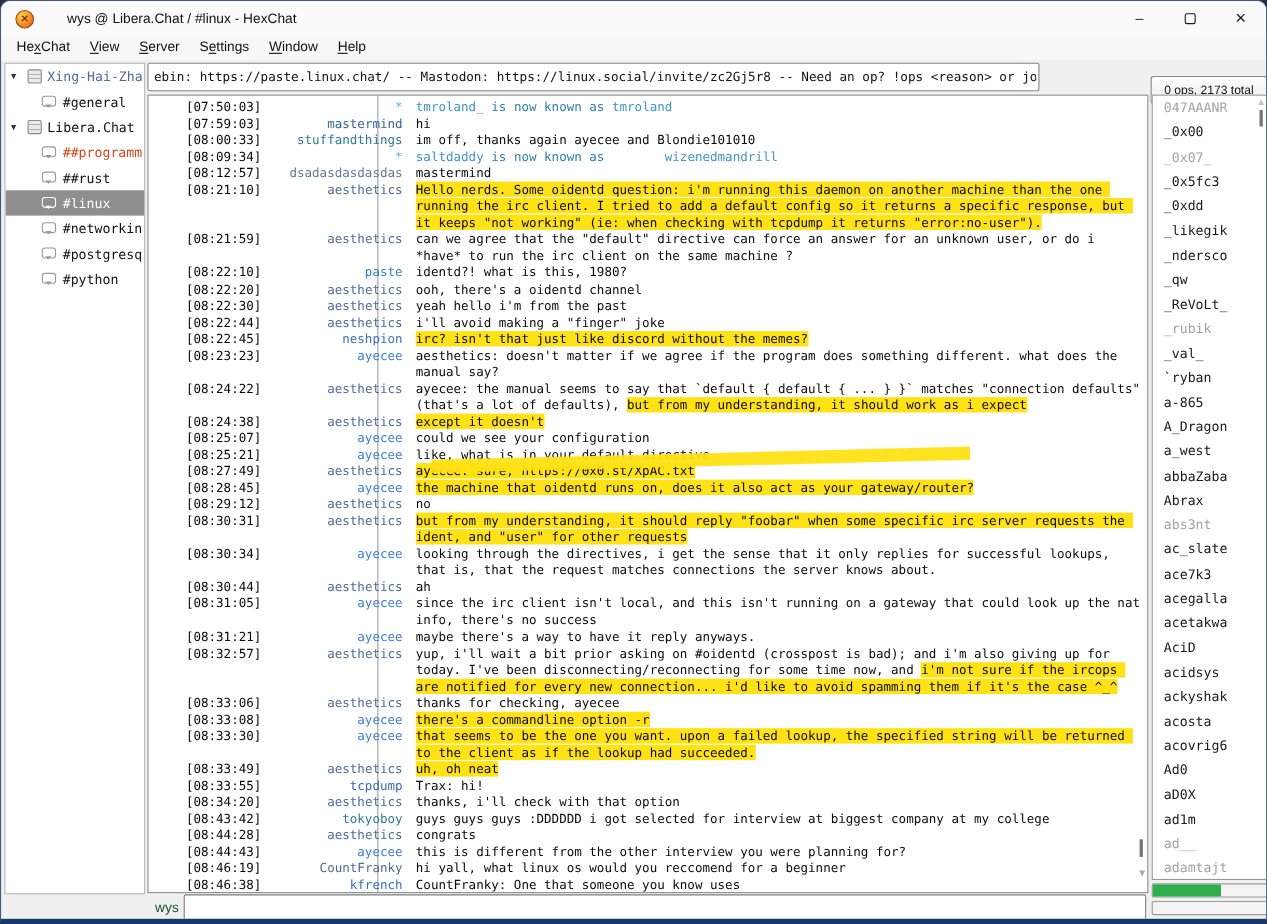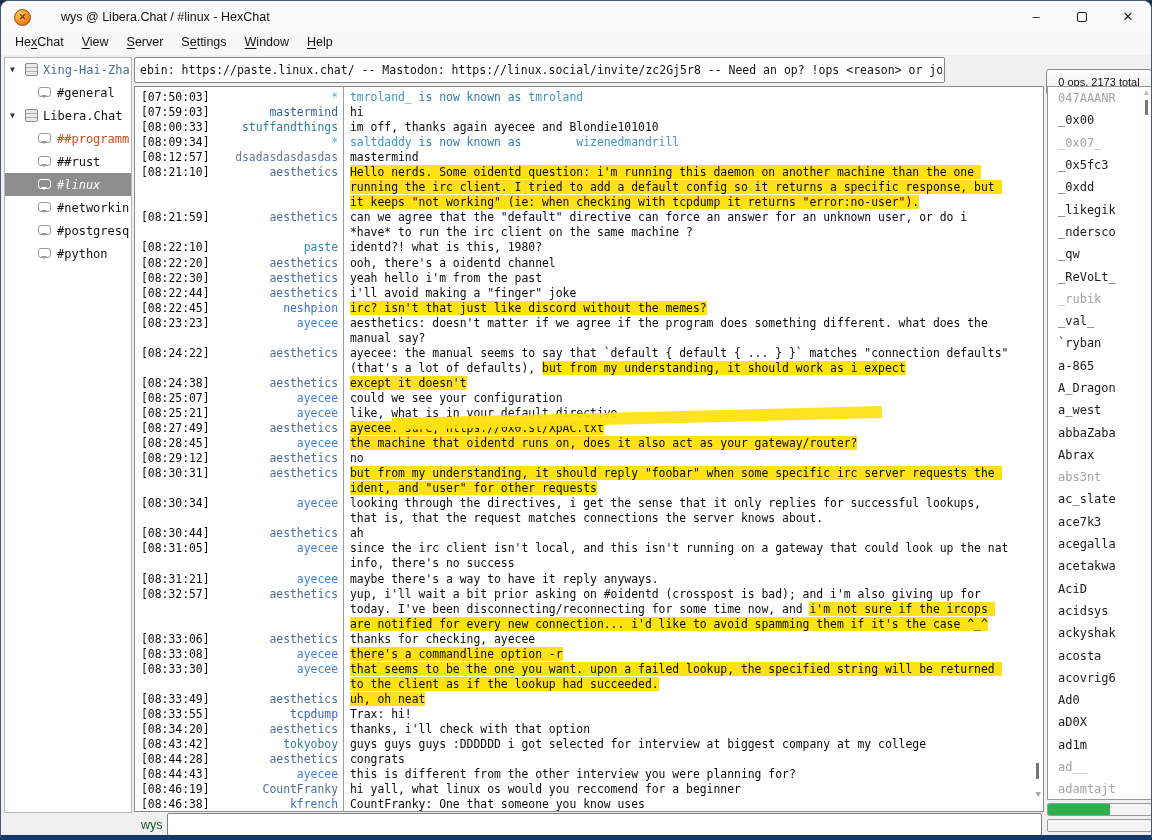--- a/index.html
+++ b/index.html
@@ -23,39 +23,39 @@
   .menu-item{padding:2px 9px;}
   .menu-item u{text-underline-offset:2px;}
   
   .content{position:absolute;top:54px;left:1px;right:1px;bottom:0;background:#f0f0f0;}
   
   .tree-panel{position:absolute;left:2px;top:2px;width:128px;height:756px;background:#fff;
               border:1px solid #b6b6b6;overflow:hidden;font:12px "DejaVu Sans Mono",monospace;color:#111;}
   .tree-row{height:23px;display:flex;align-items:center;white-space:nowrap;overflow:hidden;}
   .tree-row.network{padding-left:5px;gap:5px;}
   .tree-row.channel{padding-left:33px;gap:6px;}
-  .tree-row.sel{background:#8e8e8e;color:#fff;font-style:italic;}
+  .tree-row.sel{background:#8e8e8e;color:#fff;}
   .expander{font-size:8px;color:#333;width:10px;flex:none;}
   .srv-icon{width:13px;height:13px;flex:none;border:1px solid #8a8a8a;border-radius:2px;background:#e9e9e9;
             background-image:linear-gradient(180deg,transparent 3px,#b0b0b0 3px,#b0b0b0 4px,transparent 4px,transparent 7px,#b0b0b0 7px,#b0b0b0 8px,transparent 8px);}
   .bub-icon{width:13px;height:10px;flex:none;border:1px solid #9a9a9a;border-radius:3px;background:#fff;position:relative;margin-top:-2px;}
   .bub-icon::after{content:'';position:absolute;left:2px;bottom:-5px;border:3px solid transparent;border-top-color:#9a9a9a;}
   .sel .bub-icon{border-color:#fff;background:#8e8e8e;}
   .sel .bub-icon::after{border-top-color:#fff;}
   
   .topic-entry{position:absolute;left:132px;top:2px;width:811px;height:26px;border:1px solid #858585;background:#fff;
                font:11.5px "DejaVu Sans Mono",monospace;color:#111;padding:0 2px 0 5px;border-radius:2px;text-align:right;}
   .ops-btn{position:absolute;left:1044px;top:2px;width:106px;height:26px;background:linear-gradient(#fefefe,#ececec);
            border:1px solid #888;border-radius:3px;font:11px "Liberation Sans",sans-serif;color:#111;
            display:flex;align-items:center;justify-content:center;white-space:nowrap;margin-top:12px;}
   
   .chat-panel{position:absolute;left:132px;top:31px;width:910px;height:726px;background:#fff;border:1px solid #8a8a8a;
               overflow:hidden;font:11.4px "DejaVu Sans Mono",monospace;color:#0a0a0a;}
   .chat-divider{position:absolute;left:208px;top:0;bottom:0;width:1px;background:#9e9e9e;z-index:0;}
-  .chat-lines{position:relative;padding-top:3px;z-index:1;}
+  .chat-lines{position:relative;padding-top:3px;z-index:1;padding-left:28px;}
   .row{display:flex;line-height:15.05px;}
   .row{padding-left:6px;}
   .t{flex:none;width:70px;}
   .n{flex:none;width:127px;text-align:right;overflow:hidden;color:#4e6d96;}
   .n.star{color:#58b0dc;}
   .m{flex:none;width:672px;padding-left:12px;white-space:pre-wrap;overflow-wrap:break-word;}
   .hl{background:#ffe215;}
   .marker-swipe{position:absolute;left:257px;top:325px;width:490px;height:12px;background:#ffe215;
                 transform:rotate(-1.4deg);z-index:2;pointer-events:none;opacity:.95;}
   .chat-sb-thumb{position:absolute;right:4px;bottom:32px;width:3px;height:16px;background:#777;z-index:4;}

